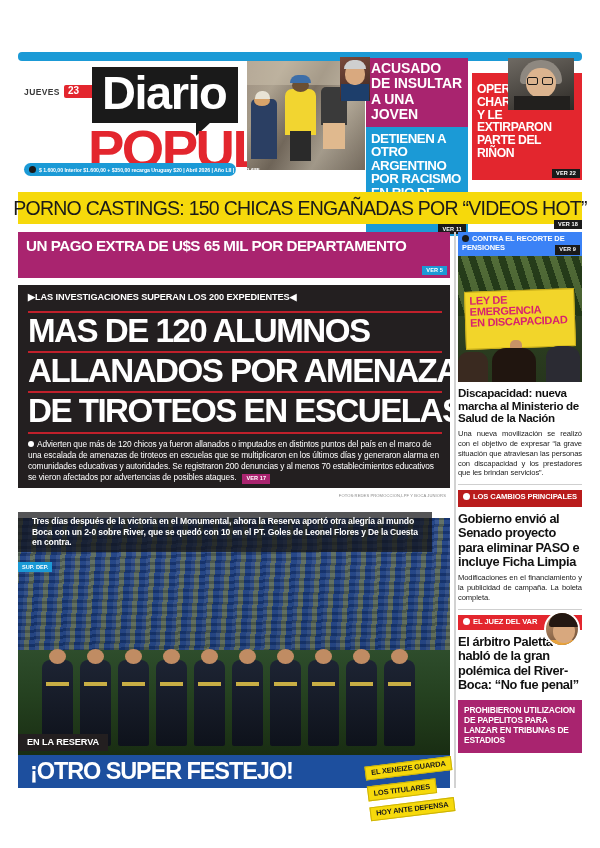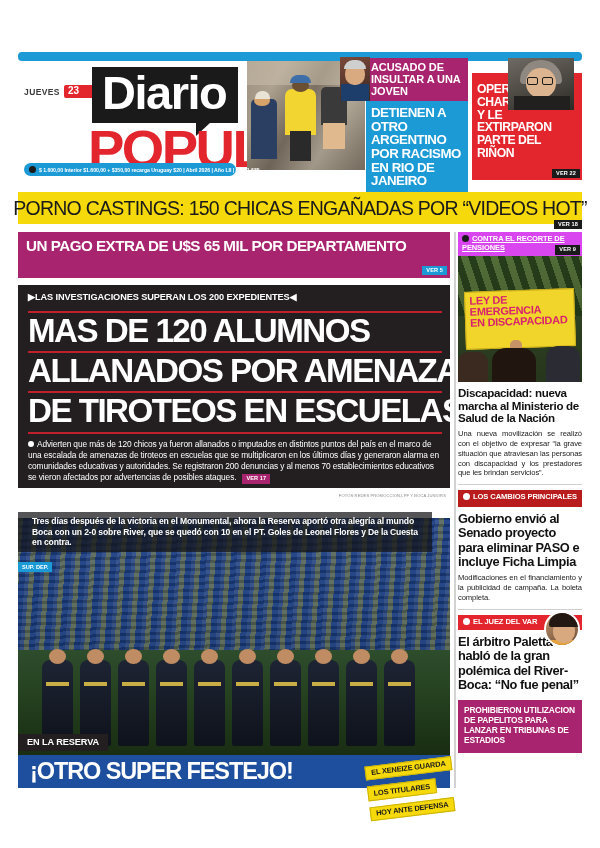--- a/index.html
+++ b/index.html
@@ -83,21 +83,21 @@
   .price-dot{width:7px;height:7px;border-radius:50%;background:#1a1a1a;flex:none;}
   .price-txt{
     font-size:5.2px; font-weight:bold; color:#fff; letter-spacing:-0.05px;
     white-space:nowrap; font-family:"Liberation Sans", sans-serif;
   }
 
   
   .tr-box1 { position:absolute; left:366px; top:58px; width:102px; height:122px; }
   .tr-kicker {
     background:#a9246f; color:#fff; padding:3px 5px 4px 5px;
-    font-size:11px; font-weight:bold; line-height:1.1; letter-spacing:-0.1px;
+    font-size:14px; font-weight:bold; line-height:1.1; letter-spacing:-0.1px;
   }
   .tr-blue {
     background:#1b9ad6; color:#fff; padding:5px 5px 4px 5px; height:109px;
     position:relative;
   }
   .tr-blue .h {
     font-size:13.3px; font-weight:bold; line-height:1.02; letter-spacing:-0.5px;
     color:#fff;
   }
   .vertag{
@@ -225,22 +225,22 @@
     background:#f6d90b; color:#1a1a1a; font-size:7.4px; font-weight:bold;
     padding:1.5px 5px 2px 5px; margin-bottom:1.5px; display:inline-block;
     white-space:nowrap; letter-spacing:-0.15px; border:1px solid #cbb209;
   }
 
   
   .sidebar { position:absolute; left:458px; top:232px; width:124px; }
   .sb-div { position:absolute; left:454px; top:232px; width:1.5px; height:556px; background:#d2d2d2; }
 
   .sb-kicker-blue {
-    background:#d946ef; color:#fff; font-size:7.5px; font-weight:bold;
-    padding:3px 4px 3.5px 4px; line-height:1.15; position:relative; letter-spacing:-0.1px;text-decoration:underline;
+    background:#3b82f6; color:#fff; font-size:7.5px; font-weight:bold;
+    padding:3px 4px 3.5px 4px; line-height:1.15; position:relative; letter-spacing:-0.1px;
   }
   .sb-kicker-blue .dot{display:inline-block;width:7px;height:7px;border-radius:50%;
     background:#1a1a1a;margin-right:3px;vertical-align:-1px;}
   .sb-kicker-blue .vertag{bottom:1px;right:2px;}
 
   .sb-photo {
     width:124px; height:126px; position:relative; overflow:hidden;
     background:linear-gradient(175deg,#4a6236 0%,#2e4222 45%,#26351c 100%);
   }
   .sb-photo .trees{position:absolute;left:0;top:0;width:124px;height:60px;

